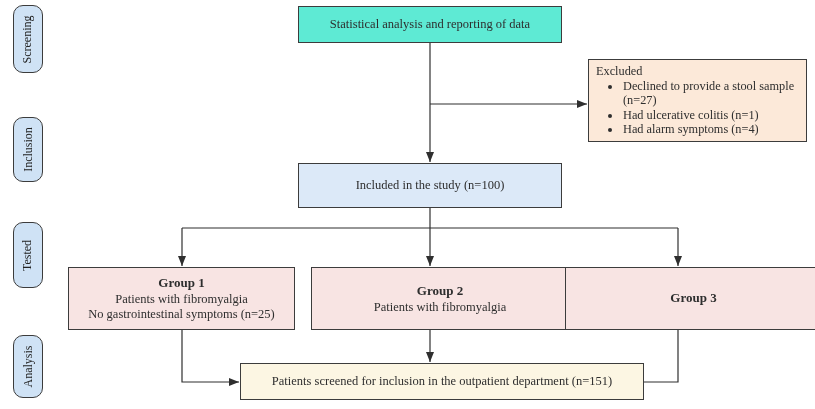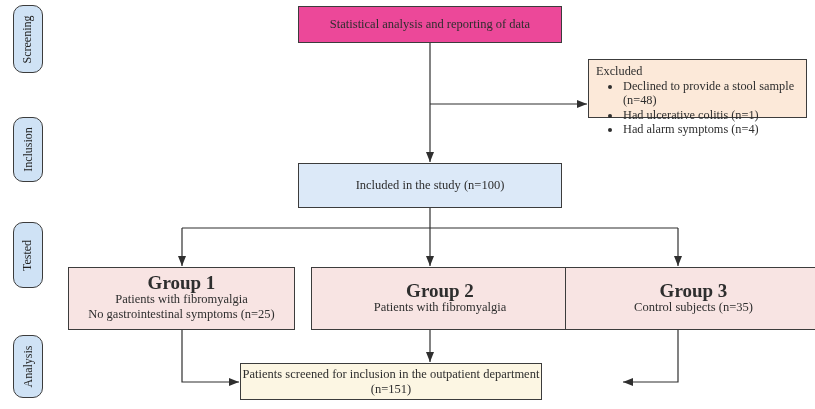--- a/index.html
+++ b/index.html
@@ -21,35 +21,35 @@
     display:flex;align-items:center;justify-content:center;
   }
   .pill span{
     transform:rotate(-90deg);white-space:nowrap;font-size:12px;color:#222;
   }
   .pill-screening{top:5px;height:68px;}
   .pill-inclusion{top:117px;height:65px;}
   .pill-tested{top:222px;height:66px;}
   .pill-analysis{top:335px;height:63px;}
 
-  .node-statistical{left:298px;top:6px;width:264px;height:37px;background:#ec4899;}
+  .node-statistical{left:298px;top:6px;width:264px;height:37px;background:#5eead4;}
   .node-included{left:298px;top:163px;width:264px;height:45px;background:#dce9f8;}
   .node-excluded{
-    left:588px;top:59px;width:219px;height:59px;background:#fce9d9;
+    left:588px;top:59px;width:219px;height:83px;background:#fce9d9;
     align-items:flex-start;justify-content:flex-start;text-align:left;
     padding:4px 6px 0 7px;font-size:12.3px;line-height:14.6px;
   }
   .node-excluded ul{margin:0;padding:0 0 0 26px;list-style:disc;}
   .node-excluded li{padding-left:1px;}
   .node-group{background:#f8e4e3;top:267px;height:63px;}
   .node-group1{left:68px;width:227px;}
   .node-group2{left:311px;width:258px;}
   .node-group3{left:565px;width:257px;}
-  .group-title{font-weight:bold;font-size:19px;margin-bottom:2px;}
-  .node-screened{left:240px;top:363px;width:302px;height:37px;background:#fcf6e3;}
+  .group-title{font-weight:bold;font-size:13px;margin-bottom:2px;}
+  .node-screened{left:240px;top:363px;width:404px;height:37px;background:#fcf6e3;}
   .txt{display:block;}
 </style>
 </head>
 <body>
 
 <div class="stage">
 
   <svg class="lines" width="815" height="409" viewBox="0 0 815 409" xmlns="http://www.w3.org/2000/svg">
     <defs>
       <marker id="arrow" markerUnits="userSpaceOnUse" markerWidth="10" markerHeight="8" refX="10" refY="4" orient="auto">
@@ -83,21 +83,21 @@
     <span>Analysis</span>
   </div>
 
   <div class="node node-statistical">
     <span class="txt">Statistical analysis and reporting of data</span>
   </div>
 
   <div class="node node-excluded">
     <span class="txt">Excluded</span>
     <ul>
-      <li>Declined to provide a stool sample (n=48)</li>
+      <li>Declined to provide a stool sample (n=27)</li>
       <li>Had ulcerative colitis (n=1)</li>
       <li>Had alarm symptoms (n=4)</li>
     </ul>
   </div>
 
   <div class="node node-included">
     <span class="txt">Included in the study (n=100)</span>
   </div>
 
   <div class="node node-group node-group1">
@@ -106,21 +106,20 @@
     <span class="txt">No gastrointestinal symptoms (n=25)</span>
   </div>
 
   <div class="node node-group node-group2">
     <span class="txt group-title">Group 2</span>
     <span class="txt">Patients with fibromyalgia</span>
   </div>
 
   <div class="node node-group node-group3">
     <span class="txt group-title">Group 3</span>
-    <span class="txt">Control subjects (n=35)</span>
     <span class="txt"></span>
   </div>
 
   <div class="node node-screened">
     <span class="txt">Patients screened for inclusion in the outpatient department (n=151)</span>
   </div>
 
 </div>
 
 </body></html>

